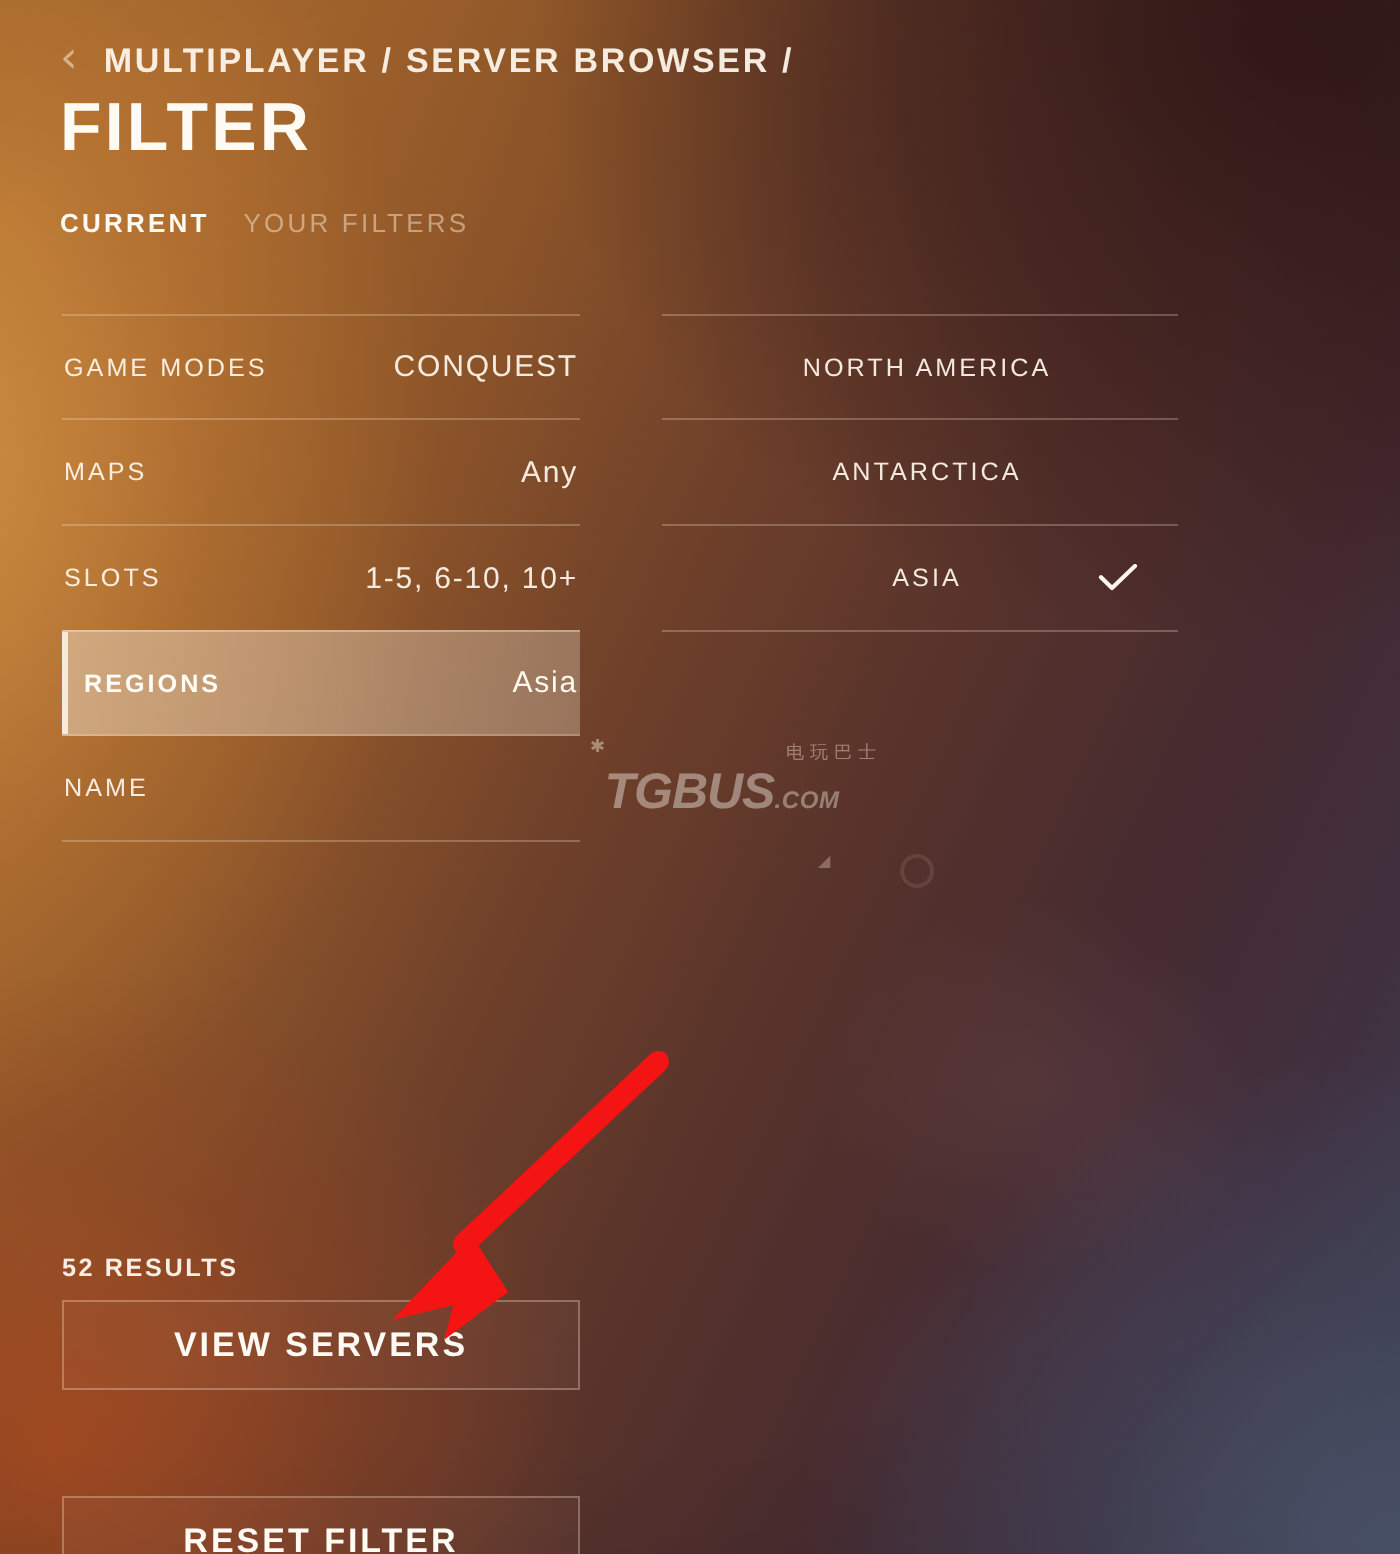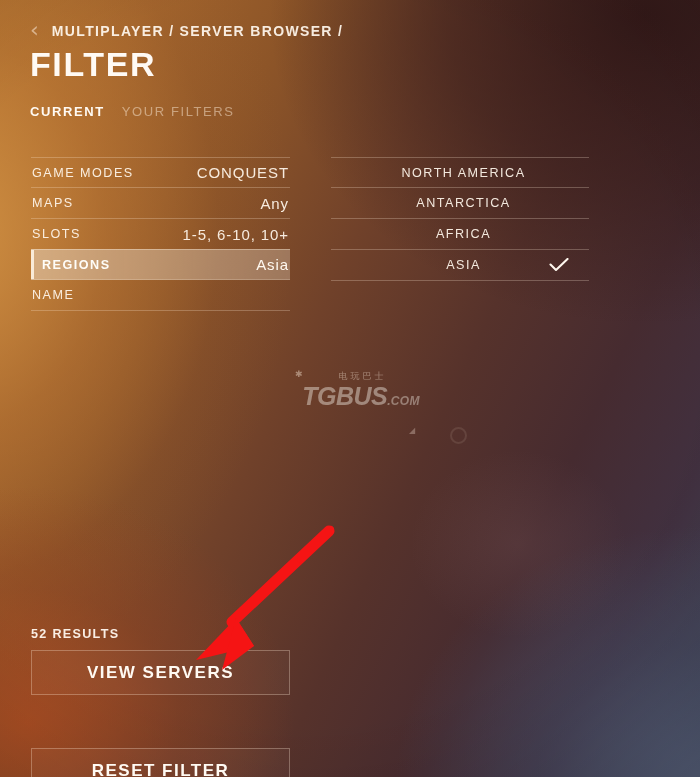--- a/index.html
+++ b/index.html
@@ -76,21 +76,21 @@
     display: flex; align-items: center; gap: 13px;
   }
   .back-chevron {
     font-size: 22px;
     line-height: 1;
     color: rgba(255,240,225,0.52);
     font-family: "DejaVu Sans", sans-serif;
     margin-top: -2px;
   }
   .breadcrumb-text {
-    font-size: 14px;
+    font-size: 17px;
     letter-spacing: 1.35px;
     font-weight: bold;
     color: rgba(255,247,238,0.93);
     white-space: nowrap;
   }
   .page-title {
     position: absolute;
     left: 30px; top: 47px;
     font-size: 34px;
     letter-spacing: 1.6px;
@@ -114,21 +114,21 @@
   .tab.inactive { color: rgba(246,226,205,0.52); font-weight: normal; }
 
   
   .panel { position: absolute; }
 
   .panel-left  { left: 31px;  top: 157px; width: 259px; }
   .panel-right { left: 331px; top: 157px; width: 258px; }
 
   .row {
     position: relative;
-    height: 31px;
+    height: 53px;
     display: flex;
     align-items: center;
     justify-content: space-between;
     border-bottom: 1px solid rgba(255,235,215,0.26);
     padding: 13px 1px;
   }
   .panel-left .row:first-child,
   .panel-right .row:first-child { border-top: 1px solid rgba(255,235,215,0.26); }
 
   .row-label {
@@ -197,20 +197,21 @@
     pointer-events: none;
     user-select: none;
   }
   .wm-cn {
     font-size: 9px;
     letter-spacing: 3px;
     color: rgba(255,240,225,0.40);
     font-family: "DejaVu Sans", sans-serif;
     margin-bottom: 1px;
     text-indent: 3px;
+    text-align: right;
   }
   .wm-star {
     position: absolute;
     left: 14px; top: -1px;
     font-size: 9px;
     color: rgba(255,240,225,0.42);
     font-family: "DejaVu Sans", sans-serif;
   }
   .wm-main {
     font-size: 25px;
@@ -329,23 +330,20 @@
 
     <div class="row">
       <span class="row-label">NORTH AMERICA</span>
     </div>
 
 
     <div class="row">
       <span class="row-label">ANTARCTICA</span>
     </div>
 
-    <div class="row">
-      <span class="row-label">AFRICA</span>
-    </div>
 
 
     <div class="row">
       <span class="row-label">ASIA</span>
       <span class="check-mark">
         <svg width="20" height="14" viewBox="0 0 20 14">
           <path d="M1.5 6.6 L7 12 L18.5 1" fill="none" stroke="#fff8ef" stroke-width="2.1" stroke-linecap="round" stroke-linejoin="round"></path>
         </svg>
       </span>
     </div>

